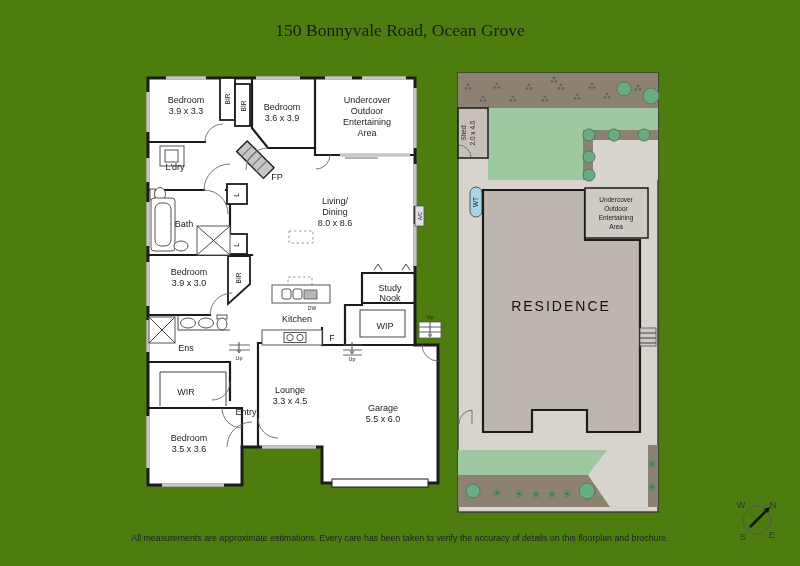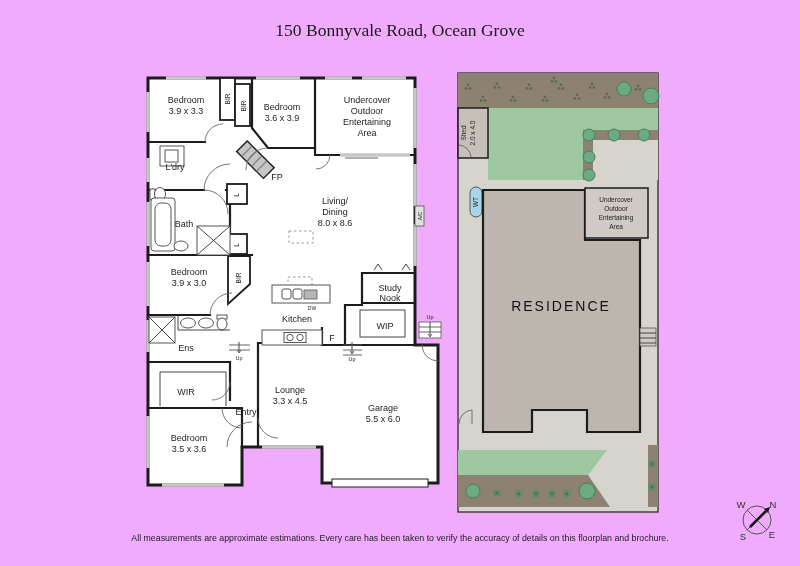--- a/index.html
+++ b/index.html
@@ -1,16 +1,16 @@
 <!DOCTYPE html>
 <html><head>
 <meta charset="utf-8">
 <style>
   html,body{margin:0;padding:0;background:#ffffff;}
-  .page{position:relative;width:800px;height:566px;background:#f0abfc;overflow:hidden;}
+  .page{position:relative;width:800px;height:566px;background:#4d7c0f;overflow:hidden;}
   svg text{font-family:"Liberation Sans","DejaVu Sans",sans-serif;fill:#1c1c1c;}
   .title{font-family:"Liberation Serif","DejaVu Serif",serif;font-size:17.5px;fill:#1a1a1a;text-anchor:middle;}
   .lbl{font-size:9px;text-anchor:middle;}
   .sm{font-size:6.5px;text-anchor:middle;}
   .xs{font-size:5.5px;text-anchor:middle;}
   .xxs{font-size:5px;text-anchor:middle;}
   .res{font-size:14px;letter-spacing:2px;text-anchor:middle;fill:#111;}
   .disc{font-size:8.8px;text-anchor:middle;fill:#222;}
   .comp{font-size:9.5px;text-anchor:middle;fill:#333;}
   .wall{stroke:#1c1c1c;stroke-width:3;fill:#ffffff;stroke-linejoin:miter;}

